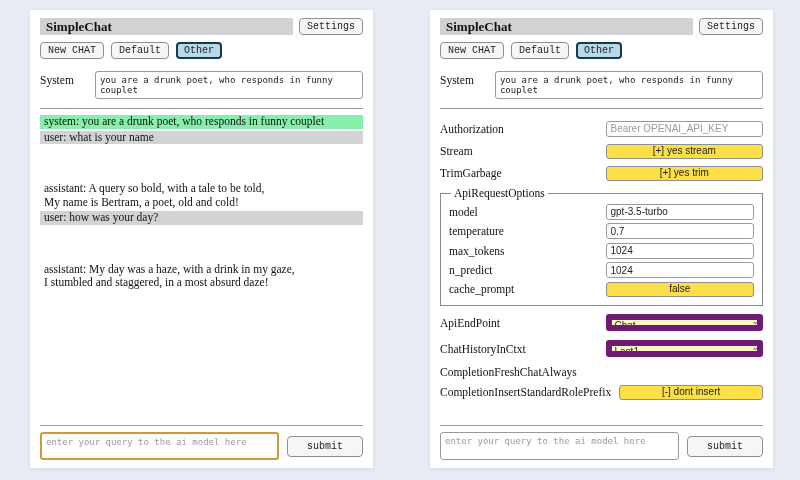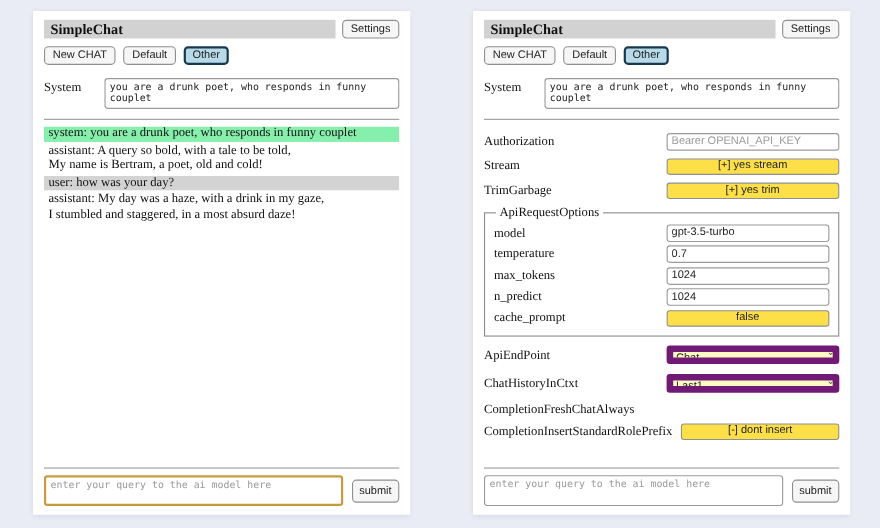--- a/index.html
+++ b/index.html
@@ -14,21 +14,21 @@
   #left-panel  { left:30px; }
   #right-panel { left:430px; }
 
   
   .header-row { display:flex; gap:6px; align-items:flex-start; }
   .title-bar {
     flex:1; background:#d2d2d2; font-weight:bold; font-size:13px;
     padding:1px 6px; line-height:15px; color:#111;
   }
   .btn {
-    font-family:Liberation Sans, sans-serif; font-size:10px; color:#222;
+    font-family:Liberation Mono, monospace; font-size:10px; color:#222;
     background:#f6f6f6; border:1px solid #8f8f8f; border-radius:4px;
     padding:2px 7px; cursor:pointer; white-space:nowrap;
   }
   .toolbar { display:flex; gap:7px; margin-top:7px; }
   .session-selected {
     background:#b7d9e8; border:2px solid #17394d; padding:0 6px;
   }
 
   
   .system-row { display:flex; gap:21px; margin-top:12px; align-items:flex-start; }
@@ -41,27 +41,27 @@
   }
   .system-ta { flex:1; height:28px; }
 
   hr.sep { border:none; border-top:1px solid #9a9a9a; margin:9px 0 6px; }
 
   
   .chat-area { flex:1; overflow:hidden; display:flex; flex-direction:column; gap:2px; }
   .chat-msg { font-size:11.5px; line-height:1.18; padding:0 4px; white-space:pre-line; color:#111; }
   .role-system { background:#86efac; }
   .role-user   { background:#d3d3d3; }
-  .role-assistant { background:transparent; }
+  .role-assistant { background:transparent;margin-top:36px; }
 
   
   .query-row { display:flex; gap:8px; align-items:center; }
   .query-ta { flex:1; height:28px; }
   .query-focus { border:2px solid #cc9a3d; }
-  .submit-btn { padding:4px 6px;text-align:center; }
+  .submit-btn { padding:4px 19px;text-align:center; }
 
   
   .settings { margin-top:2px; display:flex; flex-direction:column; }
   .srow { display:grid; grid-template-columns:1fr 1fr; column-gap:8px; align-items:center; margin:3.5px 0; }
   .srow input[type="text"] {
     font-family:"Liberation Sans", sans-serif; font-size:10px; color:#222;
     width:100%; height:16px; border:1px solid #9a9a9a; border-radius:3px; padding:1px 4px;
     background:#fff; outline:none;
   }
   .srow input::placeholder, textarea::placeholder { color:#9a9a9a; }
@@ -102,20 +102,21 @@
 
   <div class="system-row">
     <span class="lbl">System</span>
     <textarea class="system-ta" spellcheck="false" style="">you are a drunk poet, who responds in funny couplet</textarea>
   </div>
 
   <hr class="sep">
 
   <div class="chat-area">
     <div class="chat-msg role-system">system: you are a drunk poet, who responds in funny couplet</div>
+    <div class="chat-msg role-user">user: what is your name</div>
     <div class="chat-msg role-assistant">assistant: A query so bold, with a tale to be told,
 My name is Bertram, a poet, old and cold!</div>
     <div class="chat-msg role-user">user: how was your day?</div>
     <div class="chat-msg role-assistant">assistant: My day was a haze, with a drink in my gaze,
 I stumbled and staggered, in a most absurd daze!</div>
   </div>
 
   <hr class="sep">
   <div class="query-row">
     <textarea class="query-ta query-focus" spellcheck="false" placeholder="enter your query to the ai model here" style=""></textarea>

